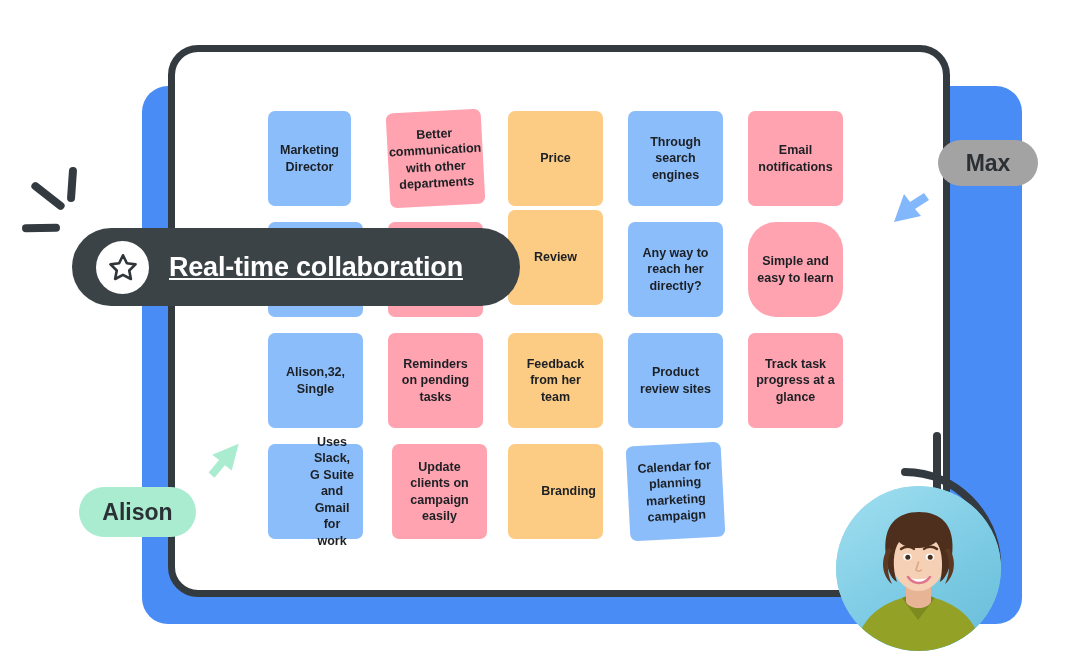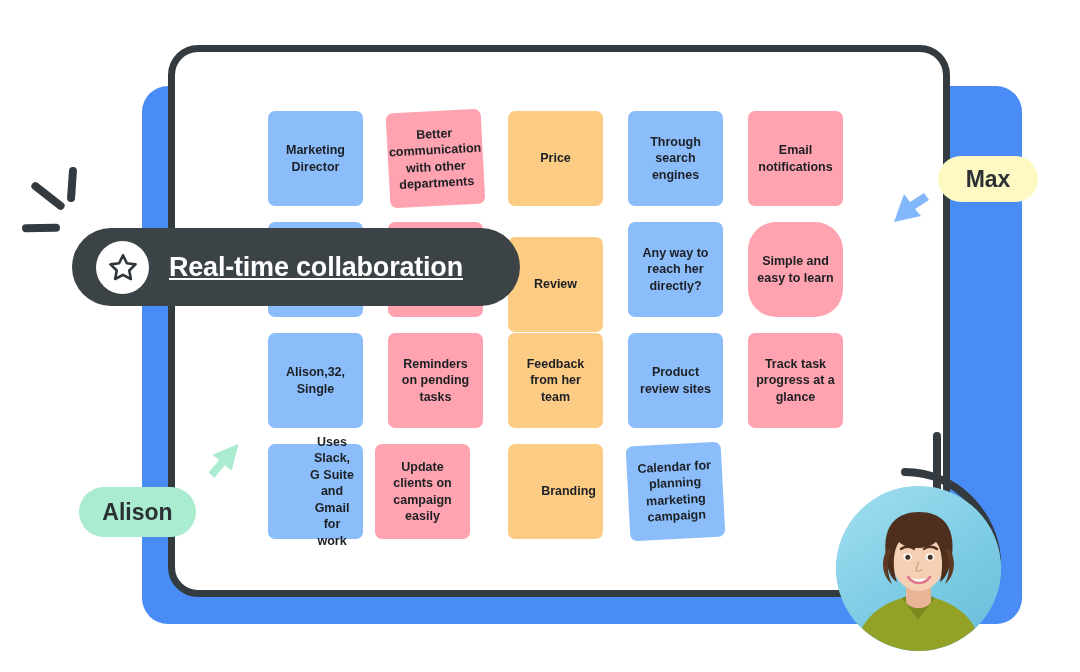--- a/index.html
+++ b/index.html
@@ -151,22 +151,21 @@
     top: 487px;
     width: 117px;
     height: 50px;
     background: #a9ecd0;
   }
   .user-pill-max {
     left: 938px;
     top: 140px;
     width: 100px;
     height: 46px;
-    background: #fef9c3;
-    margin-top: 16px;
+    background: #a3a3a3;
   }
 
   
   .cursor {
     position: absolute;
   }
   .cursor-alison { left: 198px; top: 440px; }
   .cursor-max    { left: 890px; top: 180px; }
 
   
@@ -197,42 +196,42 @@
 
   <div class="spark spark-vertical"></div>
   <div class="spark spark-diagonal"></div>
   <div class="spark spark-horizontal"></div>
 
   <div class="backdrop-panel"></div>
 
   <div class="board-frame"></div>
 
   <div class="card-grid" id="card-grid">
-      <div class="card blue" style="left: 0px; top: 0px; width: 95px; height: 95px;">
+      <div class="card blue" style="left: 0px; top: 0px; width: 83px; height: 95px;">
         <span>Marketing Director</span>
       </div>
       <div class="card pink" style="left: 120px; top: 0px; width: 95px; height: 95px; transform: rotate(-3deg);">
         <span>Better communication with other departments</span>
       </div>
       <div class="card orange" style="left: 240px; top: 0px; width: 95px; height: 95px;">
         <span>Price</span>
       </div>
       <div class="card blue" style="left: 360px; top: 0px; width: 95px; height: 95px;">
         <span>Through search engines</span>
       </div>
       <div class="card pink" style="left: 480px; top: 0px; width: 95px; height: 95px;">
         <span>Email notifications</span>
       </div>
       <div class="card blue" style="left: 0px; top: 111px; width: 95px; height: 95px;">
         <span></span>
       </div>
       <div class="card pink" style="left: 120px; top: 111px; width: 95px; height: 95px;">
         <span></span>
       </div>
-      <div class="card orange" style="left: 240px; top: 126px; width: 95px; height: 95px;">
+      <div class="card orange" style="left: 240px; top: 99px; width: 95px; height: 95px;">
         <span>Review</span>
       </div>
       <div class="card blue" style="left: 360px; top: 111px; width: 95px; height: 95px;">
         <span>Any way to reach her directly?</span>
       </div>
       <div class="card pink" style="left: 480px; top: 111px; width: 95px; height: 95px; border-radius: 28px;">
         <span>Simple and easy to learn</span>
       </div>
       <div class="card blue" style="left: 0px; top: 222px; width: 95px; height: 95px;">
         <span>Alison,32, Single</span>
@@ -245,21 +244,21 @@
       </div>
       <div class="card blue" style="left: 360px; top: 222px; width: 95px; height: 95px;">
         <span>Product review sites</span>
       </div>
       <div class="card pink" style="left: 480px; top: 222px; width: 95px; height: 95px;">
         <span>Track task progress at a glance</span>
       </div>
       <div class="card blue" style="left: 0px; top: 333px; width: 95px; height: 95px; padding-left: 40px;">
         <span>Uses Slack, G Suite and Gmail for work</span>
       </div>
-      <div class="card pink" style="left: 107px; top: 333px; width: 95px; height: 95px;">
+      <div class="card pink" style="left: 124px; top: 333px; width: 95px; height: 95px;">
         <span>Update clients on campaign easily</span>
       </div>
       <div class="card orange" style="left: 240px; top: 333px; width: 95px; height: 95px; justify-content: flex-end;">
         <span>Branding</span>
       </div>
       <div class="card blue" style="left: 360px; top: 333px; width: 95px; height: 95px; transform: rotate(-3deg);">
         <span>Calendar for planning marketing campaign</span>
       </div>
     </div>
 

